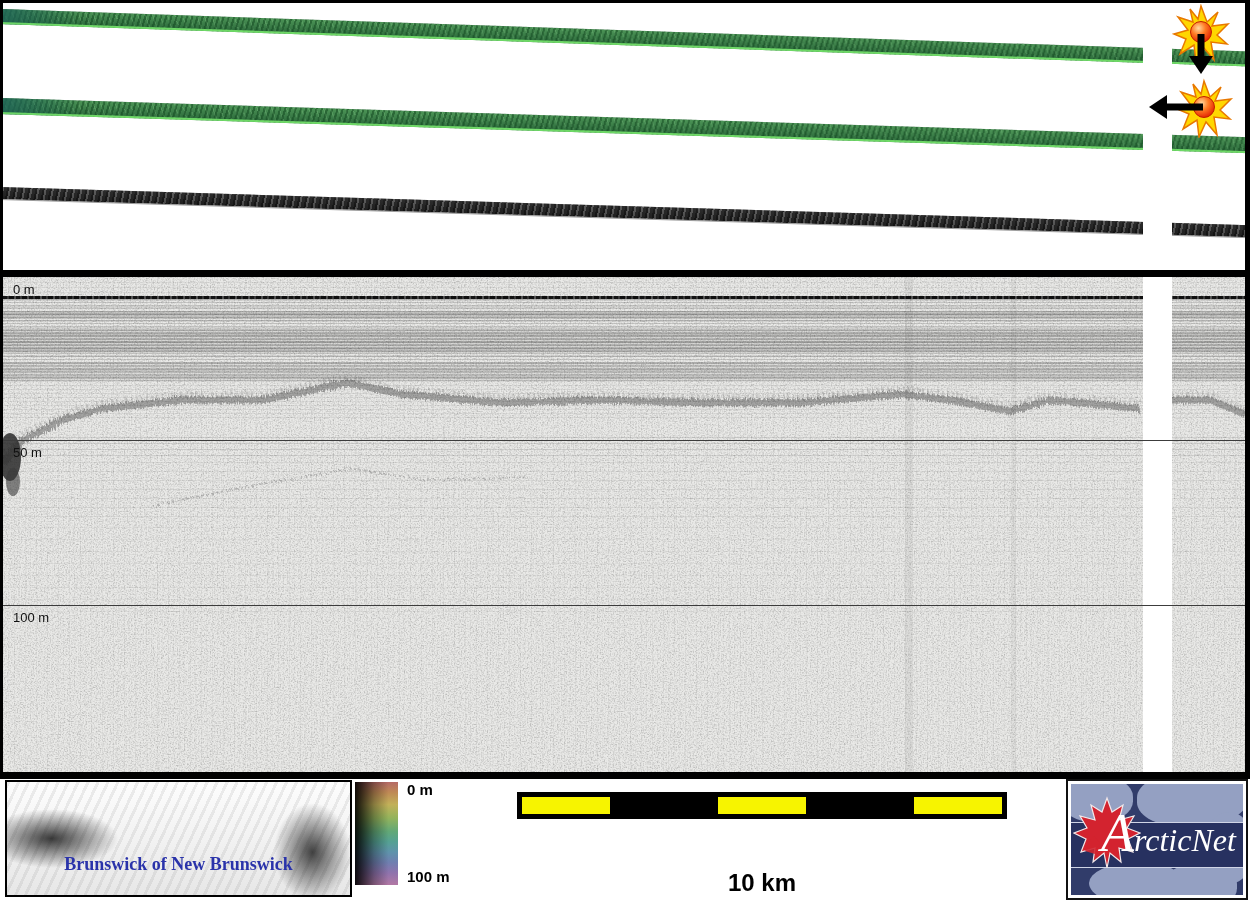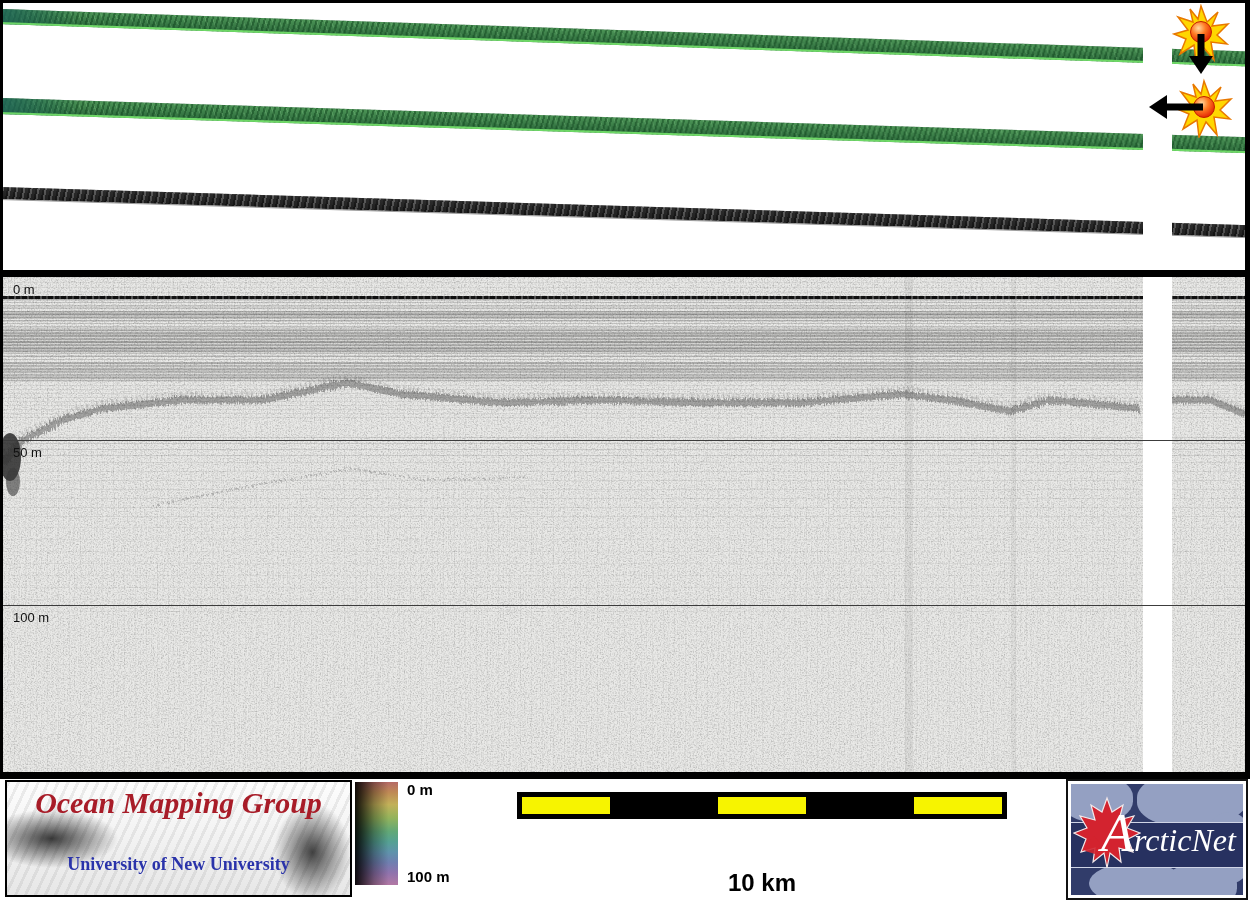--- a/index.html
+++ b/index.html
@@ -213,22 +213,21 @@
 
   <div class="abs b-top"></div>
   <div class="abs b-left"></div>
   <div class="abs b-right"></div>
   <div class="abs b-sep1"></div>
   <div class="abs b-sep2"></div>
 
   <div class="abs footer">
 
     <div class="abs omg">
-      <div class="omg-title">Ocean Mapping Group</div>
-      <div class="omg-sub">University of New University</div>
+      <div class="omg-sub">Brunswick of New Brunswick</div>
     </div>
 
     <div class="abs cbar">
       <div class="cbar-shade"></div>
     </div>
     <div class="abs cbar-label cbar-top">0 m</div>
     <div class="abs cbar-label cbar-bottom">100 m</div>
 
     <div class="abs sbar">
       <div class="sbar-seg sbar-s1"></div>

